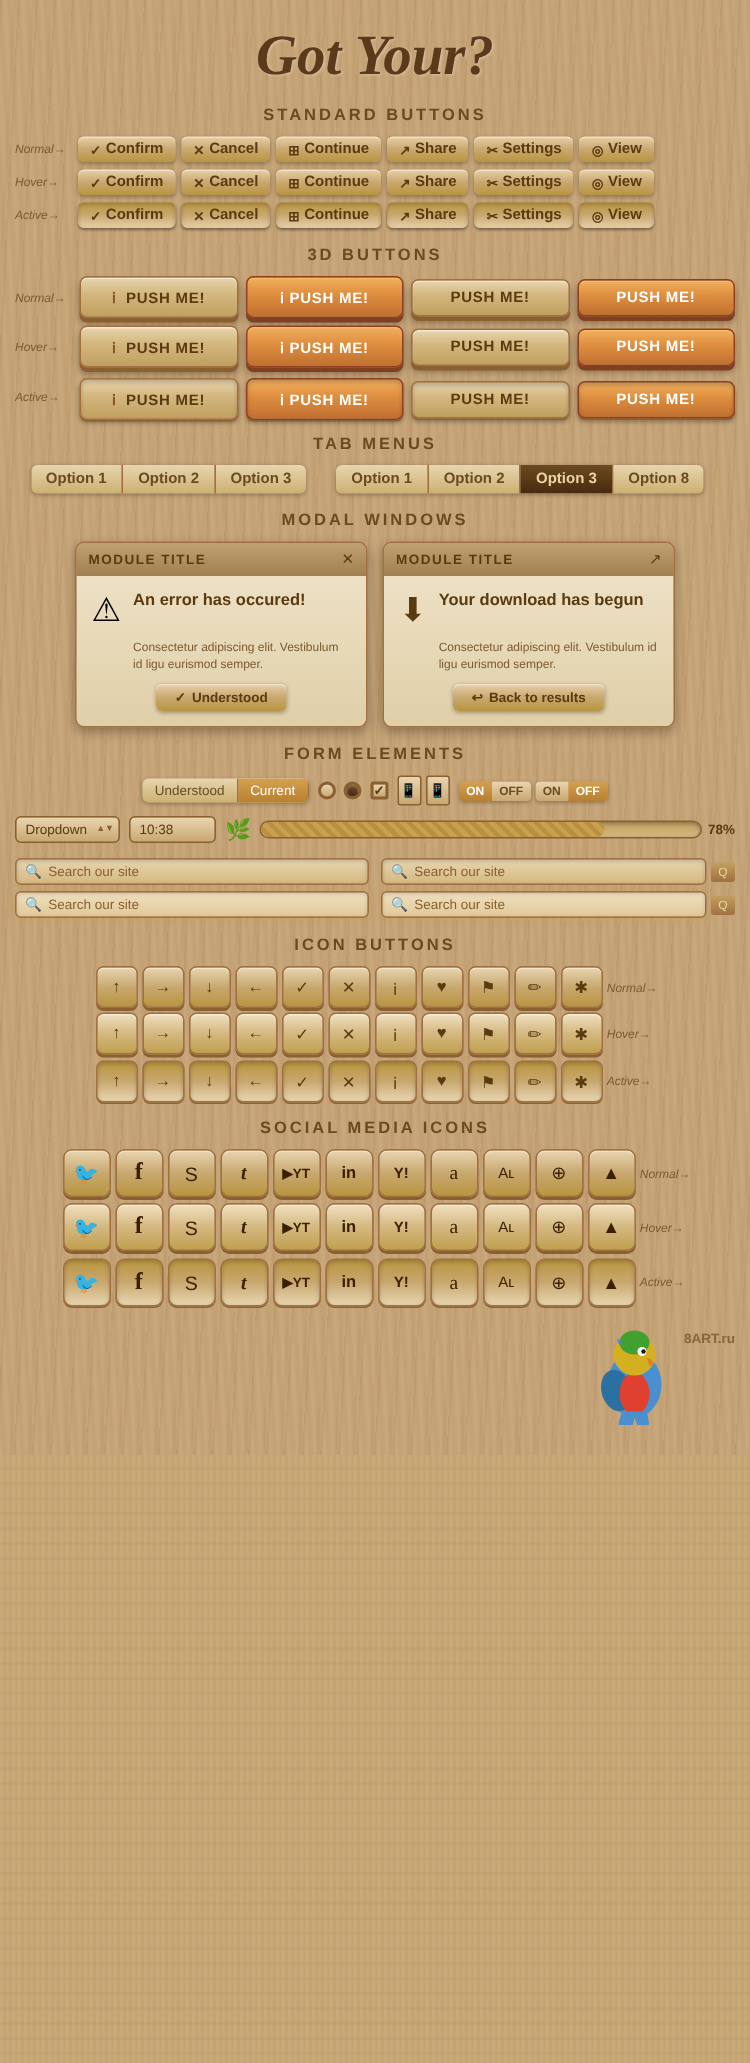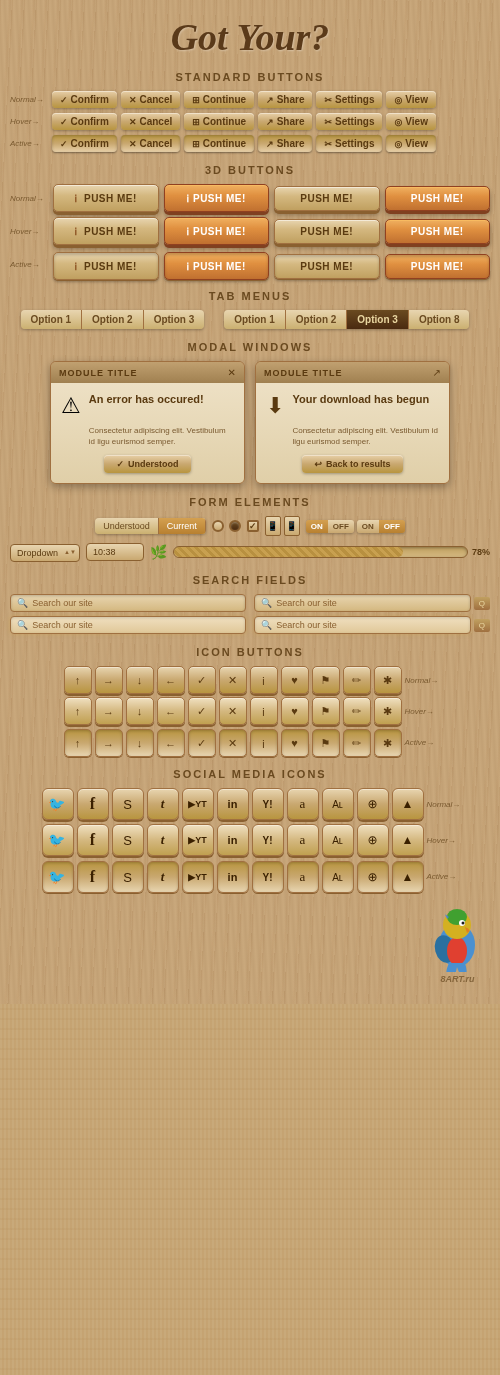--- a/index.html
+++ b/index.html
@@ -675,21 +675,20 @@
 
       <div class="progress-wrapper">
         <div class="progress-bar-outer">
           <div class="progress-bar-inner" style="width:78%"></div>
         </div>
         <span class="progress-label">78%</span>
       </div>
     </div>
   </div>
 
-  <div class="section-title">SEARCH FIELDS</div>
   <div class="search-section">
     <div style="display:flex; gap:8px; margin-bottom:4px;">
       <div style="flex:1;">
         <div class="search-wrapper">
           <span class="search-icon-span">🔍</span>
           <span class="search-text">Search our site</span>
         </div>
       </div>
       <div style="flex:1;">
         <div style="display:flex; align-items:center; gap:3px;">
@@ -812,21 +811,21 @@
       <div class="social-icon-btn active" style="font-size:10px;font-weight:bold;">Y!</div>
       <div class="social-icon-btn active" style="font-size:13px;font-family:serif;">a</div>
       <div class="social-icon-btn active" style="font-size:10px;">Aʟ</div>
       <div class="social-icon-btn active" style="font-size:12px;">⊕</div>
       <div class="social-icon-btn active" style="font-size:12px;">▲</div>
       <div class="icon-row-label">Active→</div>
     </div>
   </div>
 
   <div style="display:flex; justify-content:flex-end; align-items:flex-end; margin-top:5px;">
-    <div style="display:flex; flex-direction:column; align-items:center;font-style:italic;">
+    <div style="display:flex; flex-direction:row; ">
 
       <svg width="65" height="65" viewBox="0 0 65 65">
 
         <ellipse cx="32" cy="38" rx="18" ry="22" fill="#4a90d0"></ellipse>
 
         <ellipse cx="20" cy="42" rx="10" ry="14" fill="#2a70a0" transform="rotate(-15,20,42)"></ellipse>
 
         <ellipse cx="32" cy="44" rx="10" ry="14" fill="#e04030"></ellipse>
 
         <circle cx="32" cy="18" r="14" fill="#d4b020"></circle>

